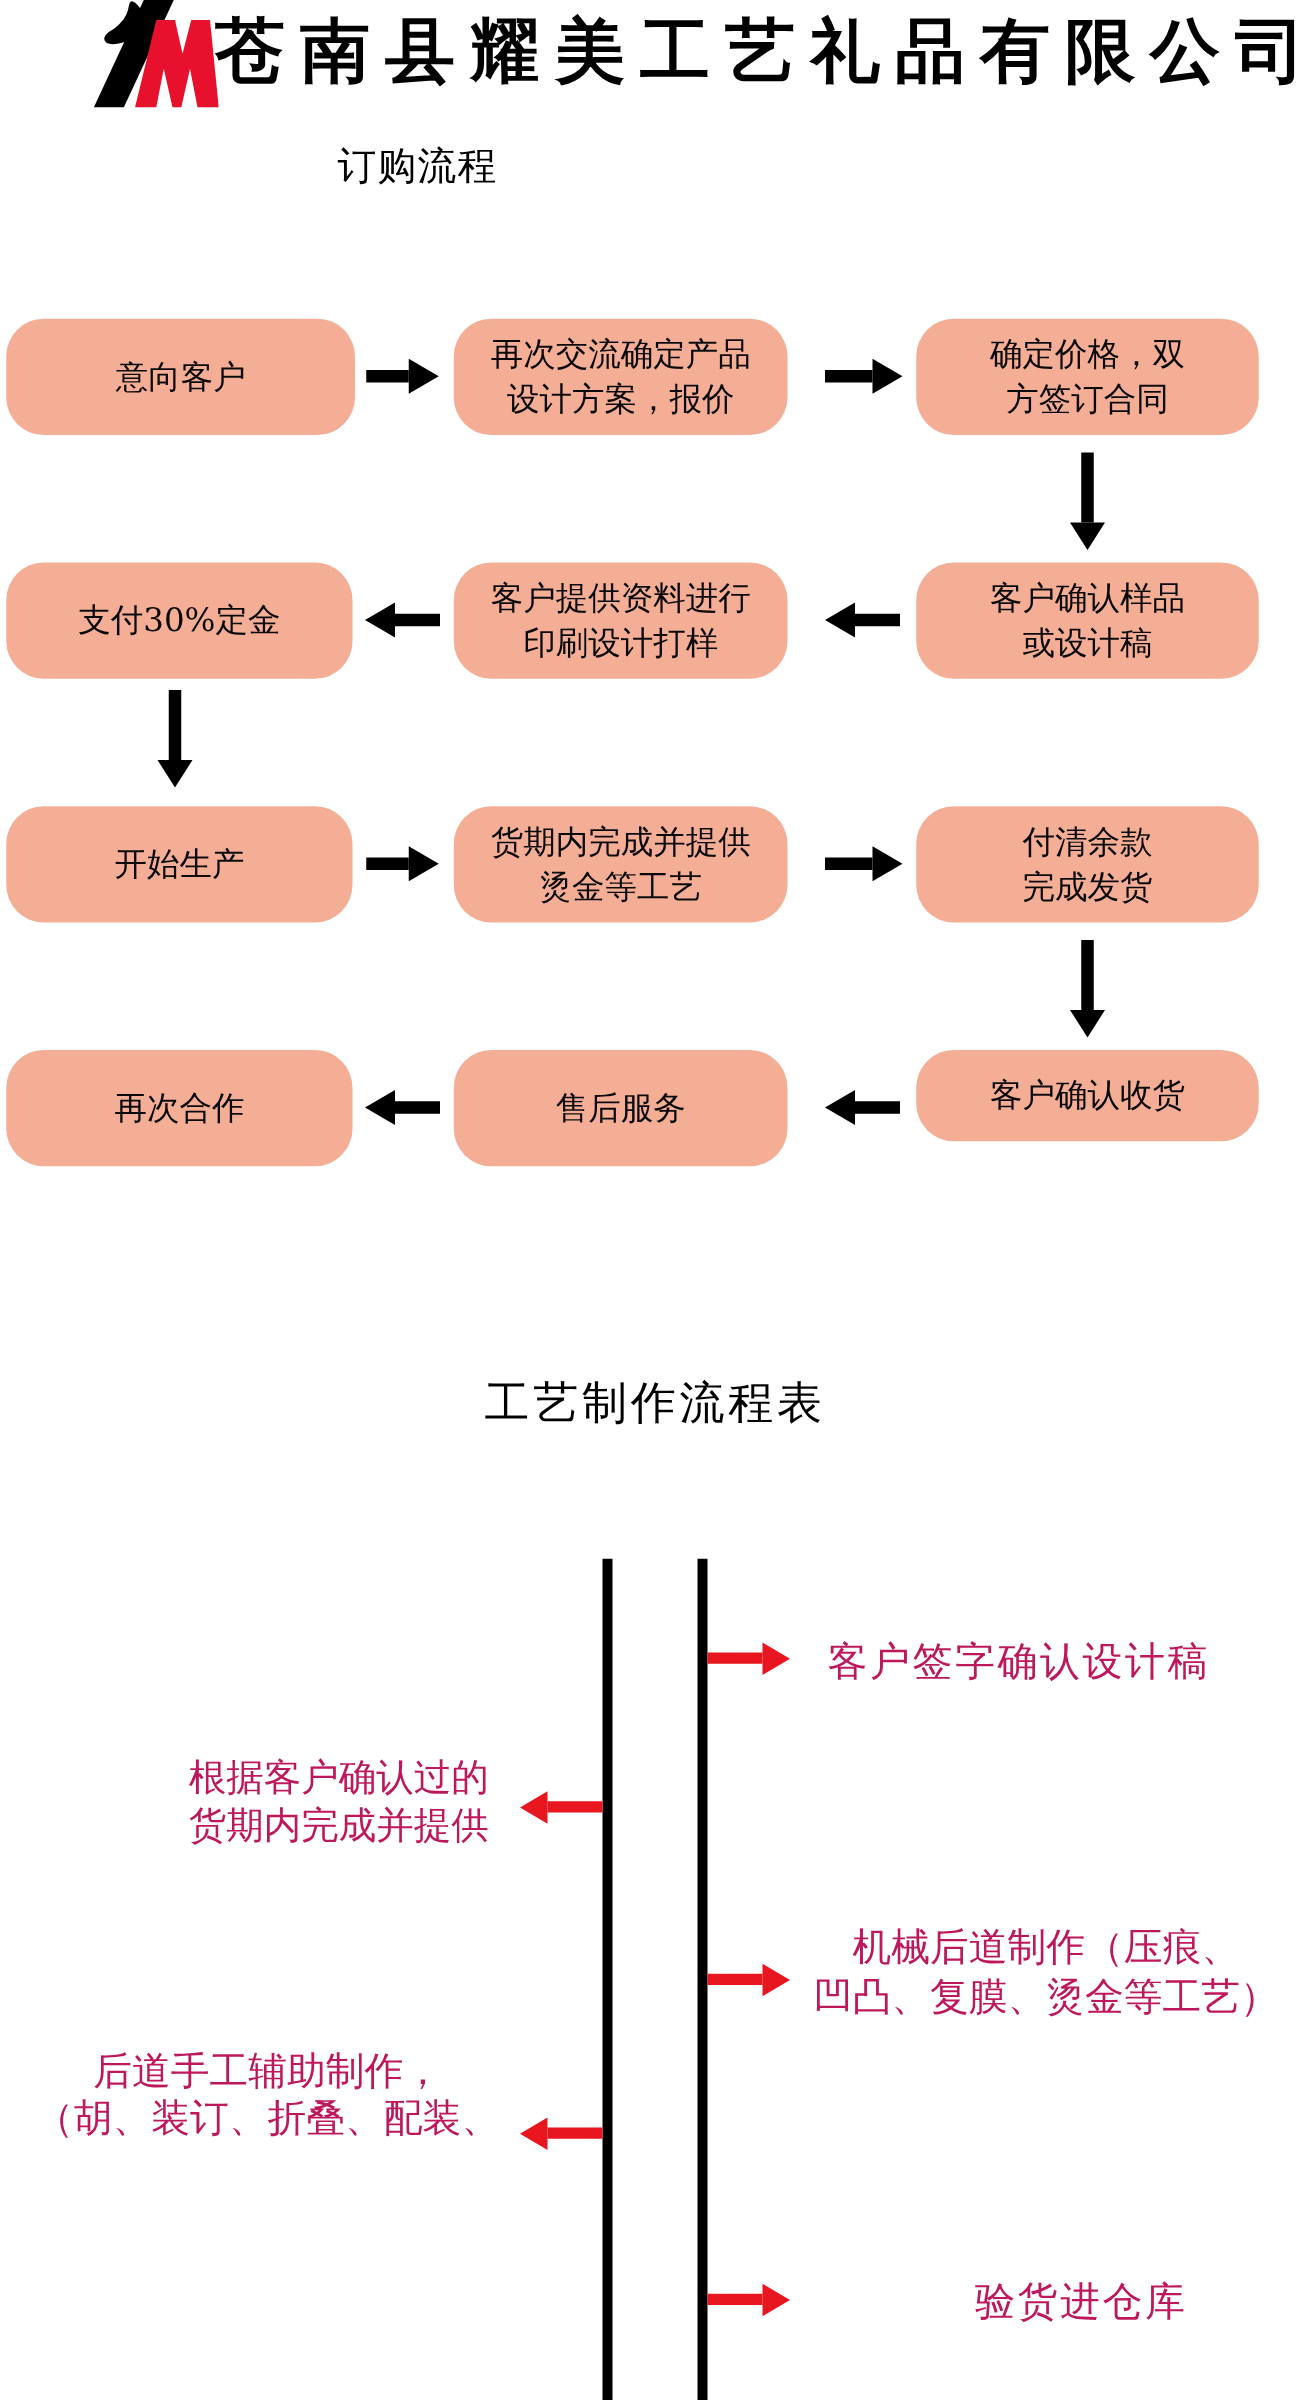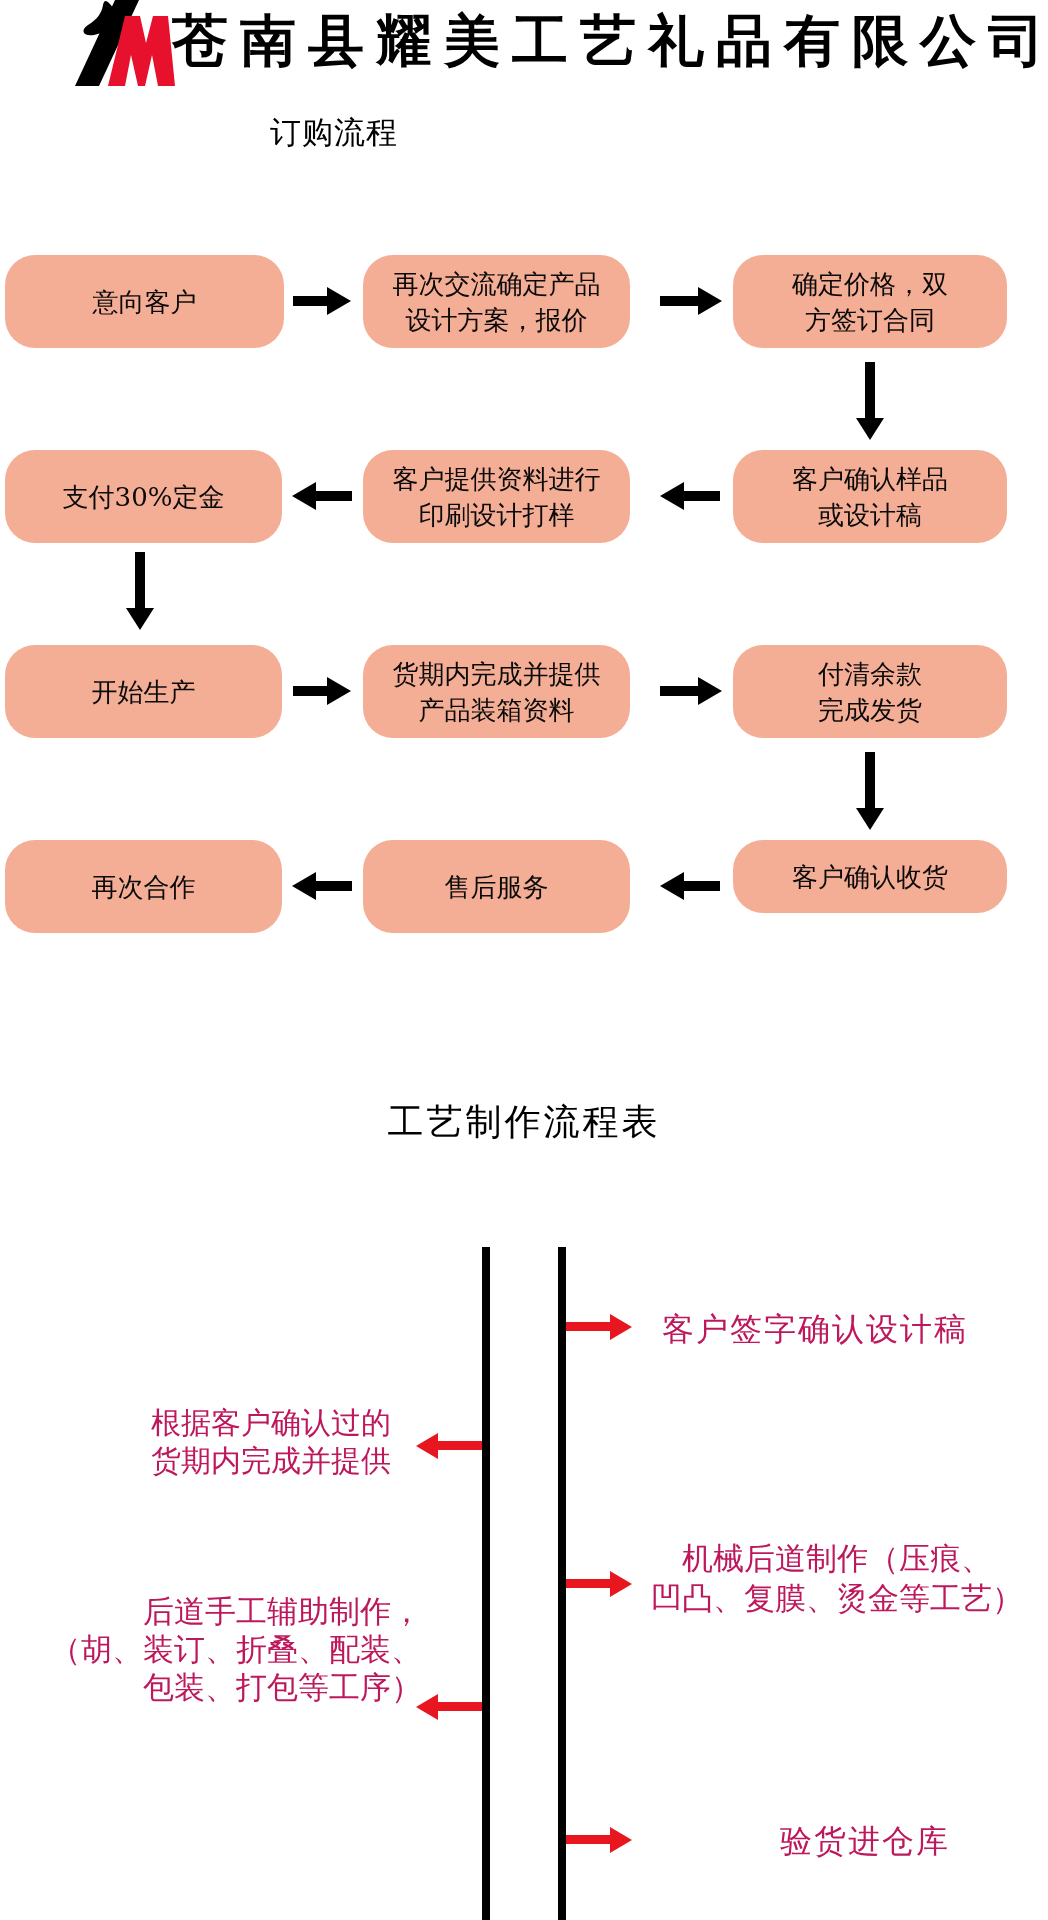--- a/index.html
+++ b/index.html
@@ -49,21 +49,21 @@
   }
   .ra.left::before{
     content:"";position:absolute;right:100%;top:50%;transform:translateY(-50%);
     border-right:22px solid #E8161F;border-top:13px solid transparent;border-bottom:13px solid transparent;
   }
   .craft-label{position:absolute;color:#be185d;text-align:center;}
   .craft-label span{display:block;}
   .cl-1{left:650px;top:1308px;width:330px;font-size:32px;letter-spacing:2px;}
   .cl-2{left:140px;top:1404px;width:262px;font-size:30px;line-height:38px;}
   .cl-3{left:626px;top:1538px;width:422px;font-size:31px;line-height:40px;}
-  .cl-4{left:6px;top:1592px;width:416px;font-size:31px;line-height:38px;text-align:right;}
+  .cl-4{left:6px;top:1638px;width:416px;font-size:31px;line-height:38px;}
   .cl-5{left:650px;top:1820px;width:300px;font-size:32px;letter-spacing:2px;text-align:right;}
 </style>
 </head>
 <body>
 
 <div class="abs" style="left:35px;top:0;width:140px;height:86px">
   <svg width="140" height="86" viewBox="0 0 140 86">
     <path d="M74,3 C86,14 80,31 59,35 C48,37 45,30 53,25 C63,19 67,12 68,5 C69,0 71,0 74,3 Z" fill="#000000"></path>
     <polygon points="80,0 104,0 64,86 40,86" fill="#000000"></polygon>
     <polygon points="73,86 90,16 105,16 111,43 118,16 133,16 140,86 123,86 117,55 110,86 103,86 96,55 90,86" fill="#E8112D"></polygon>
@@ -104,21 +104,21 @@
 </div>
 
 <div class="va" style="left:135px;top:552px;height:56px"></div>
 
 <div class="box" style="left:5px;top:645px;width:277px;height:93px">
   <span>开始生产</span>
 </div>
 <div class="ha right" style="left:293px;top:686px;width:34px"></div>
 <div class="box" style="left:363px;top:645px;width:267px;height:93px">
   <span>货期内完成并提供</span>
-  <span>产品装箱资料</span>
+  <span>烫金等工艺</span>
 </div>
 <div class="ha right" style="left:660px;top:686px;width:38px"></div>
 <div class="box" style="left:733px;top:645px;width:274px;height:93px">
   <span>付清余款</span>
   <span>完成发货</span>
 </div>
 
 <div class="va" style="left:865px;top:752px;height:56px"></div>
 
 <div class="box" style="left:5px;top:840px;width:277px;height:93px">
@@ -152,19 +152,18 @@
 <div class="ra right" style="left:566px;top:1579px;width:44px"></div>
 <div class="craft-label cl-3">
   <span>机械后道制作（压痕、</span>
   <span>凹凸、复膜、烫金等工艺）</span>
 </div>
 
 <div class="ra left" style="left:438px;top:1702px;width:44px"></div>
 <div class="craft-label cl-4">
   <span>后道手工辅助制作，</span>
   <span>（胡、装订、折叠、配装、</span>
-  <span>包装、打包等工序）</span>
 </div>
 
 <div class="ra right" style="left:566px;top:1835px;width:44px"></div>
 <div class="craft-label cl-5">
   <span>验货进仓库</span>
 </div>
 
 </body></html>

